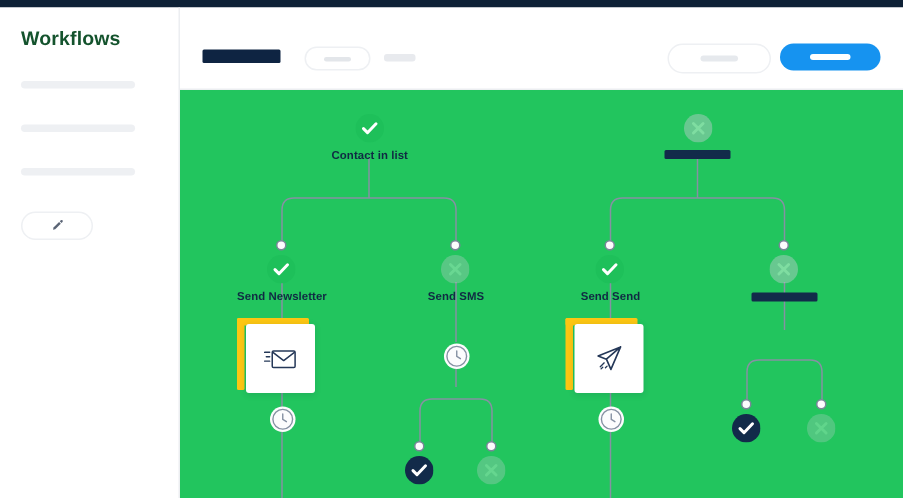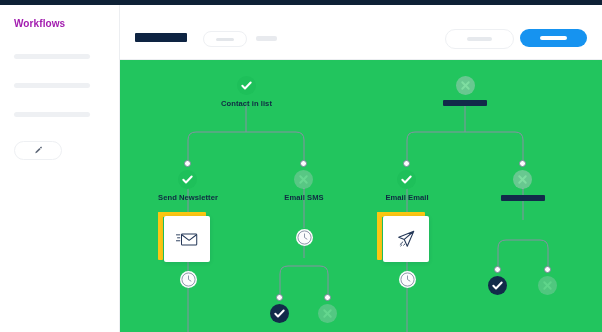--- a/index.html
+++ b/index.html
@@ -11,21 +11,21 @@
   }
   #app{position:relative;width:602px;height:332px;overflow:hidden;background:#fff;}
 
   
   .topstrip{position:absolute;left:0;top:0;width:602px;height:5px;background:#0e2136;}
 
   
   .sidebar{position:absolute;left:0;top:5px;width:120px;height:327px;background:#ffffff;}
   .sidebar-title{
     position:absolute;left:14px;top:13px;
-    font-size:10px;font-weight:bold;color:#a21caf;letter-spacing:.1px;
+    font-size:13px;font-weight:bold;color:#14532d;letter-spacing:.1px;
   }
   .skel{position:absolute;left:14px;height:5px;border-radius:3px;background:#eef0f3;}
   .skel.s1{top:49px;width:76px;}
   .skel.s2{top:78px;width:76px;}
   .skel.s3{top:107px;width:76px;}
   .edit-pill{
     position:absolute;left:14px;top:136px;width:46px;height:17px;
     border:1px solid #eef0f3;border-radius:10px;background:#fff;
     display:flex;align-items:center;justify-content:center;
   }
@@ -192,31 +192,31 @@
         <span class="nlabel" style="left:20px;top:133px;width:96px;">Send Newsletter</span>
       </div>
 
       <div class="node">
         <span class="badge" style="left:174px;top:110px;opacity:.32;">
           <svg width="19" height="19" viewBox="0 0 20 20">
             <circle cx="10" cy="10" r="10" fill="#c9ced6"></circle>
             <path d="M6.6 6.6l6.8 6.8M13.4 6.6l-6.8 6.8" stroke="#fff" stroke-width="2" stroke-linecap="round"></path>
           </svg>
         </span>
-        <span class="nlabel" style="left:146px;top:133px;width:76px;">Email SMS</span>
+        <span class="nlabel" style="left:146px;top:133px;width:76px;">Send SMS</span>
       </div>
 
       <div class="node">
         <span class="badge" style="left:277px;top:110px;">
           <svg width="19" height="19" viewBox="0 0 20 20">
             <circle cx="10" cy="10" r="10" fill="#1ec05a"></circle>
             <path d="M5.6 10.3l2.8 2.8 6-6.2" stroke="#fff" stroke-width="2.1" fill="none" stroke-linecap="round" stroke-linejoin="round"></path>
           </svg>
         </span>
-        <span class="nlabel" style="left:247px;top:133px;width:80px;">Email Email</span>
+        <span class="nlabel" style="left:247px;top:133px;width:80px;">Send Send</span>
       </div>
 
       <div class="node">
         <span class="badge" style="left:393px;top:110px;opacity:.42;">
           <svg width="19" height="19" viewBox="0 0 20 20">
             <circle cx="10" cy="10" r="10" fill="#c9ced6"></circle>
             <path d="M6.6 6.6l6.8 6.8M13.4 6.6l-6.8 6.8" stroke="#fff" stroke-width="2" stroke-linecap="round"></path>
           </svg>
         </span>
         <span class="redact" style="left:381px;top:135px;width:44px;"></span>

